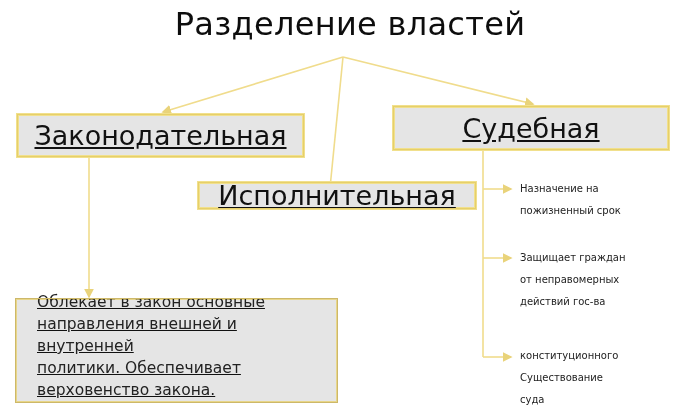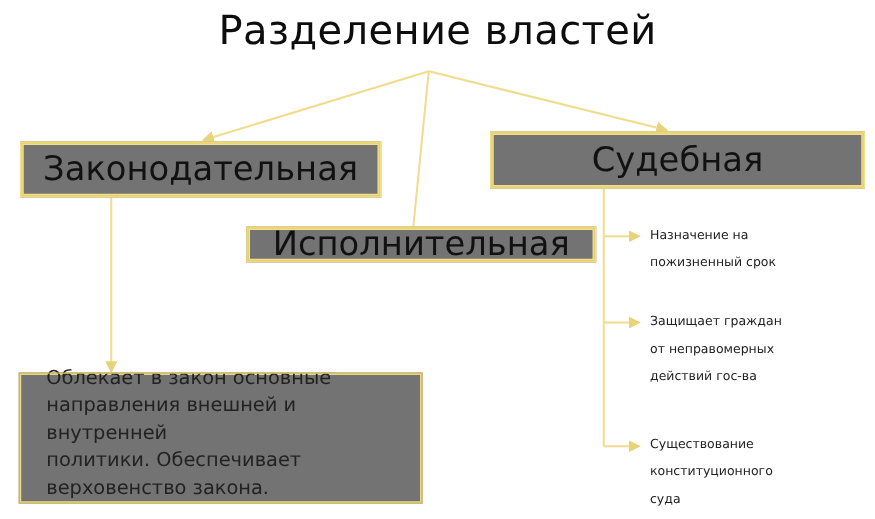--- a/index.html
+++ b/index.html
@@ -1,25 +1,25 @@
 <!DOCTYPE html>
 <html><head>
 <meta charset="utf-8">
 <style>
   html, body { margin:0; padding:0; background:#ffffff; }
   body { width:700px; height:415px; position:relative; overflow:hidden;
          font-family:"DejaVu Sans", "Liberation Sans", sans-serif; color:#111; }
   .title { position:absolute; left:0; width:700px; top:0; text-align:center;
            font-size:32px; line-height:48px; letter-spacing:0.3px; color:#0d0d0d; }
   .box { position:absolute; box-sizing:border-box; border:3px solid #f1e08c;
-         outline:1px solid #e6cf6a; outline-offset:-2px; background:#737373;
-         display:flex; align-items:center; justify-content:center; }
+         outline:1px solid #e6cf6a; outline-offset:-2px; background:#e5e5e5;
+         display:flex; align-items:center; justify-content:center;text-decoration:underline; }
   .box .lbl { font-size:27px; color:#111; white-space:nowrap; }
   #b-leg { left:16px; top:113px; width:289px; height:45px; }
-  #b-jud { left:392px; top:105px; width:300px; height:46px; }
+  #b-jud { left:392px; top:105px; width:278px; height:46px; }
   #b-exe { left:197px; top:181px; width:280px; height:29px; }
   #b-desc { left:15px; top:298px; width:323px; height:105px; align-items:flex-end;
             justify-content:flex-start; border-width:2px; border-color:#e8d68a;
             outline:1px solid #cdb869; outline-offset:-1px; }
   #b-desc .txt { font-size:15.5px; line-height:22px; color:#222; padding:10px 0 0 20px; }
   svg.lines { position:absolute; left:0; top:0; }
   .item { position:absolute; left:520px; font-size:10px; line-height:22px; color:#222; }
 </style>
 </head>
 <body>
@@ -70,16 +70,16 @@
   <div>пожизненный срок</div>
 </div>
 
 <div class="item" style="top:247px;">
   <div>Защищает граждан</div>
   <div>от неправомерных</div>
   <div>действий гос-ва</div>
 </div>
 
 <div class="item" style="top:345px;">
+  <div>конституционного</div>
   <div>Существование</div>
-  <div>конституционного</div>
   <div>суда</div>
 </div>
 
 </body></html>

